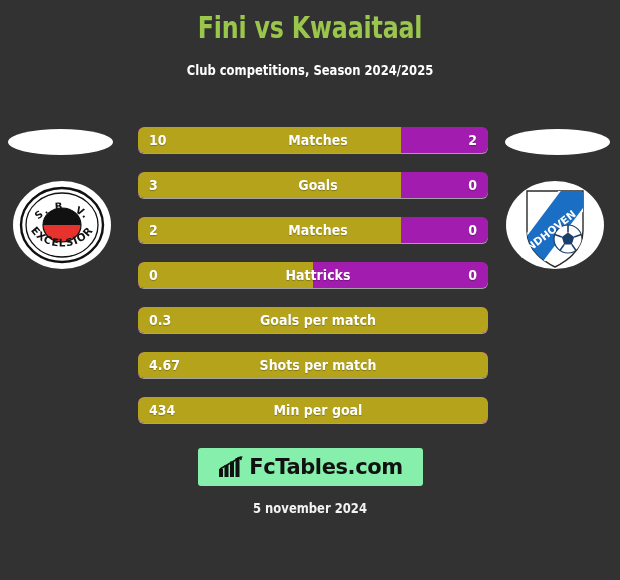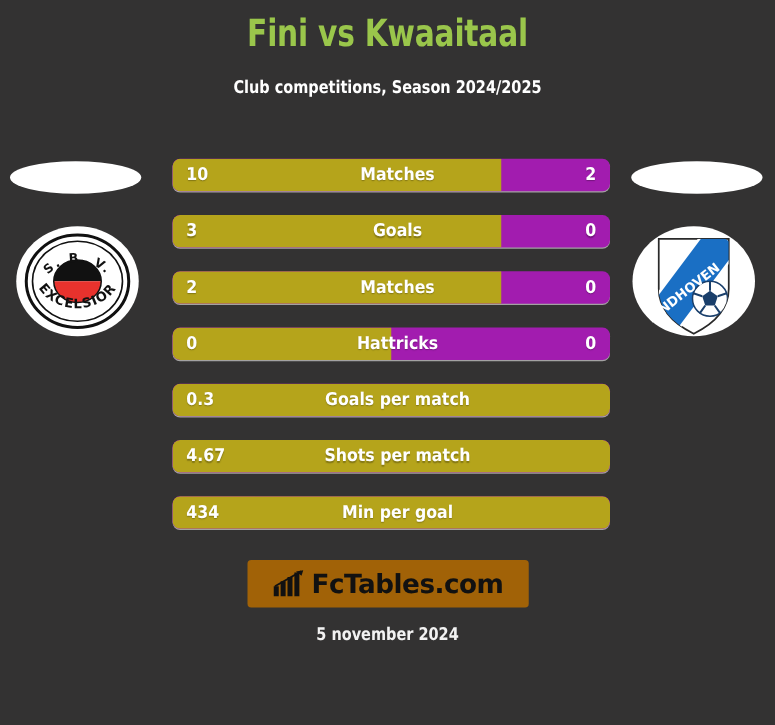--- a/index.html
+++ b/index.html
@@ -128,21 +128,21 @@
     box-sizing: border-box;
   }
 
   
   .fctables {
     position: absolute;
     left: 198px;
     top: 448px;
     width: 225px;
     height: 38px;
-    background: #a16207;
+    background: #86efac;
     border-radius: 3px;
     display: flex;
     align-items: center;
     justify-content: center;
     gap: 5px;
   }
   .fct-icon {
     width: 26px;
     height: 22px;
     display: block;

